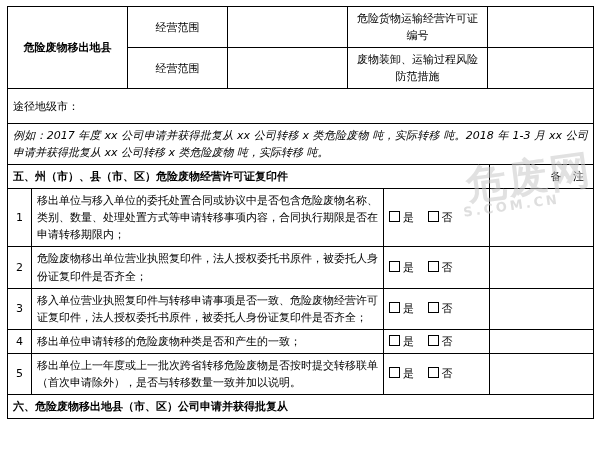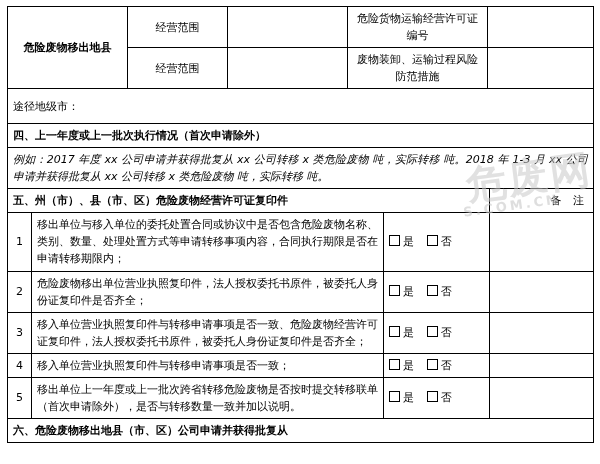--- a/index.html
+++ b/index.html
@@ -87,21 +87,20 @@
     font-size: 11px;
     line-height: 1.62;
     text-align: justify;
     padding: 5px 6px;
   }
   .choice {
     font-size: 11px;
     white-space: nowrap;
     padding: 5px 4px;
     text-align: left;
-    font-family: Liberation Serif, serif;
   }
   .box {
     display: inline-block;
     width: 9px;
     height: 9px;
     border: 1px solid #000;
     margin-right: 3px;
     vertical-align: -1px;
   }
   .opt { margin-right: 10px; display: inline-block; }
@@ -155,23 +154,20 @@
       </tr>
     </tbody>
   </table>
 
   <table class="doc" style="margin-top:-1px">
     <colgroup>
         <col style="width:586px">
       </colgroup>
     <tbody>
       <tr>
-        <td class="sec">四、上一年度或上一批次执行情况（首次申请除外）</td>
-      </tr>
-      <tr>
         <td class="note">例如：2017 年度 xx 公司申请并获得批复从 xx 公司转移 x 类危险废物 吨，实际转移 吨。2018 年 1-3 月 xx 公司申请并获得批复从 xx 公司转移 x 类危险废物 吨，实际转移 吨。</td>
       </tr>
     </tbody>
   </table>
 
   <table class="doc" style="margin-top:-1px">
     <colgroup>
       <col style="width:24px">
       <col style="width:352px">
       <col style="width:106px">
@@ -208,21 +204,21 @@
         <td class="itemtext">移入单位营业执照复印件与转移申请事项是否一致、危险废物经营许可证复印件，法人授权委托书原件，被委托人身份证复印件是否齐全；</td>
         <td class="choice">
           <span class="opt"><span class="box"></span><span>是</span></span>
           <span class="opt"><span class="box"></span><span>否</span></span>
         </td>
         <td></td>
       </tr>
 
       <tr>
         <td class="numcell">4</td>
-        <td class="itemtext">移入单位营业执照复印件与转移申请事项是否一致；</td>
+        <td class="itemtext">移出单位申请转移的危险废物种类是否和产生的一致；</td>
         <td class="choice">
           <span class="opt"><span class="box"></span><span>是</span></span>
           <span class="opt"><span class="box"></span><span>否</span></span>
         </td>
         <td></td>
       </tr>
 
       <tr>
         <td class="numcell">5</td>
         <td class="itemtext">移出单位上一年度或上一批次跨省转移危险废物是否按时提交转移联单（首次申请除外），是否与转移数量一致并加以说明。</td>

